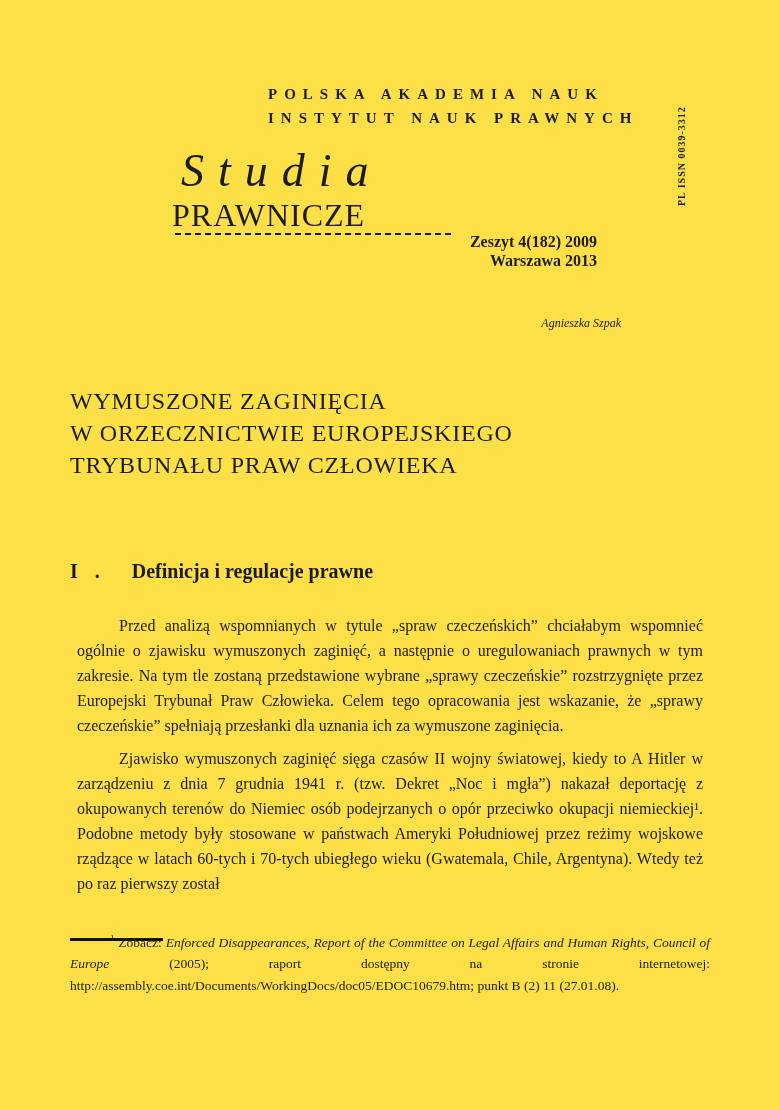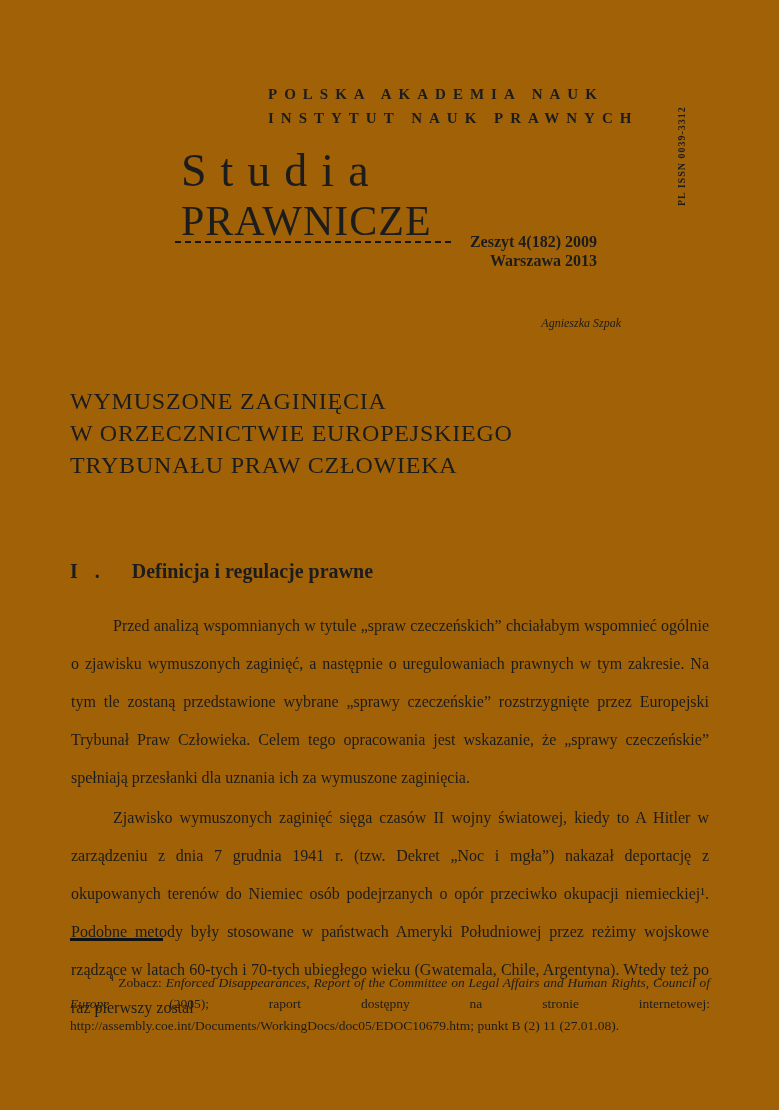--- a/index.html
+++ b/index.html
@@ -1,19 +1,19 @@
 <!DOCTYPE html>
 <html><head>
 <meta charset="utf-8">
 <style>
   html,body{margin:0;padding:0;background:#e8e8e8;}
   .page{
     position:relative;
     width:779px;height:1110px;
-    background:#a16207;
+    background:#fde047;
     color:#1c1c1c;
     font-family:"Liberation Serif", serif;
     overflow:hidden;
     margin:0 auto;
   }
   
   .publisher{
     position:absolute;left:268px;top:82px;
     font-size:15px;font-weight:bold;letter-spacing:7px;
     line-height:24px;white-space:nowrap;
@@ -21,29 +21,29 @@
   .issn{
     position:absolute;left:617px;top:133px;
     width:132px;height:14px;
     font-size:10px;font-weight:bold;letter-spacing:1px;
     transform:rotate(-90deg);
     transform-origin:center;
     white-space:nowrap;
   }
   .journal-title-1{
     position:absolute;left:181px;top:144px;
-    font-size:46px;letter-spacing:14px;white-space:nowrap;
+    font-size:46px;letter-spacing:14px;white-space:nowrap;font-style:italic;
   }
   .journal-title-2{
-    position:absolute;left:181px;top:197px;
-    font-size:42px;letter-spacing:1px;white-space:nowrap;text-align:right;
+    position:absolute;left:172px;top:197px;
+    font-size:32px;letter-spacing:1px;white-space:nowrap;text-align:right;
   }
   .issue-row{
     position:absolute;left:175px;top:233px;width:422px;
-    display:flex;align-items:center;gap:13px;
+    display:flex;align-items:flex-start;gap:13px;
   }
   .dashed-rule{
     flex:1;height:0;border-top:2px dashed #161616;margin-right:6px;
   }
   .issue-label{
     font-size:16px;font-weight:bold;white-space:nowrap;
   }
   .place-year{
     position:absolute;right:182px;top:252px;
     font-size:16px;font-weight:bold;white-space:nowrap;
@@ -62,30 +62,30 @@
   .section-heading{
     position:absolute;left:70px;top:560px;
     font-size:20px;font-weight:bold;
   }
   .section-heading .num{letter-spacing:6px;margin-right:26px;}
   
   .body-text{
     position:absolute;left:69px;top:605px;width:642px;
   }
   .body-text p{
-    margin:2px;font-size:16px;line-height:38px;
+    margin:8px;font-size:16px;line-height:25px;
     text-align:justify;text-indent:42px;
   }
   
   .footnote-rule{
     position:absolute;left:70px;top:938px;
     width:93px;height:3px;background:#111;
   }
   .footnote{
-    position:absolute;left:70px;top:953px;width:640px;
+    position:absolute;left:70px;top:913px;width:640px;
     font-size:13.5px;line-height:22px;
     text-align:justify;text-indent:40px;
   }
   .footnote sup{font-size:9px;}
 </style>
 </head>
 <body>
 
 <div class="page">
 

